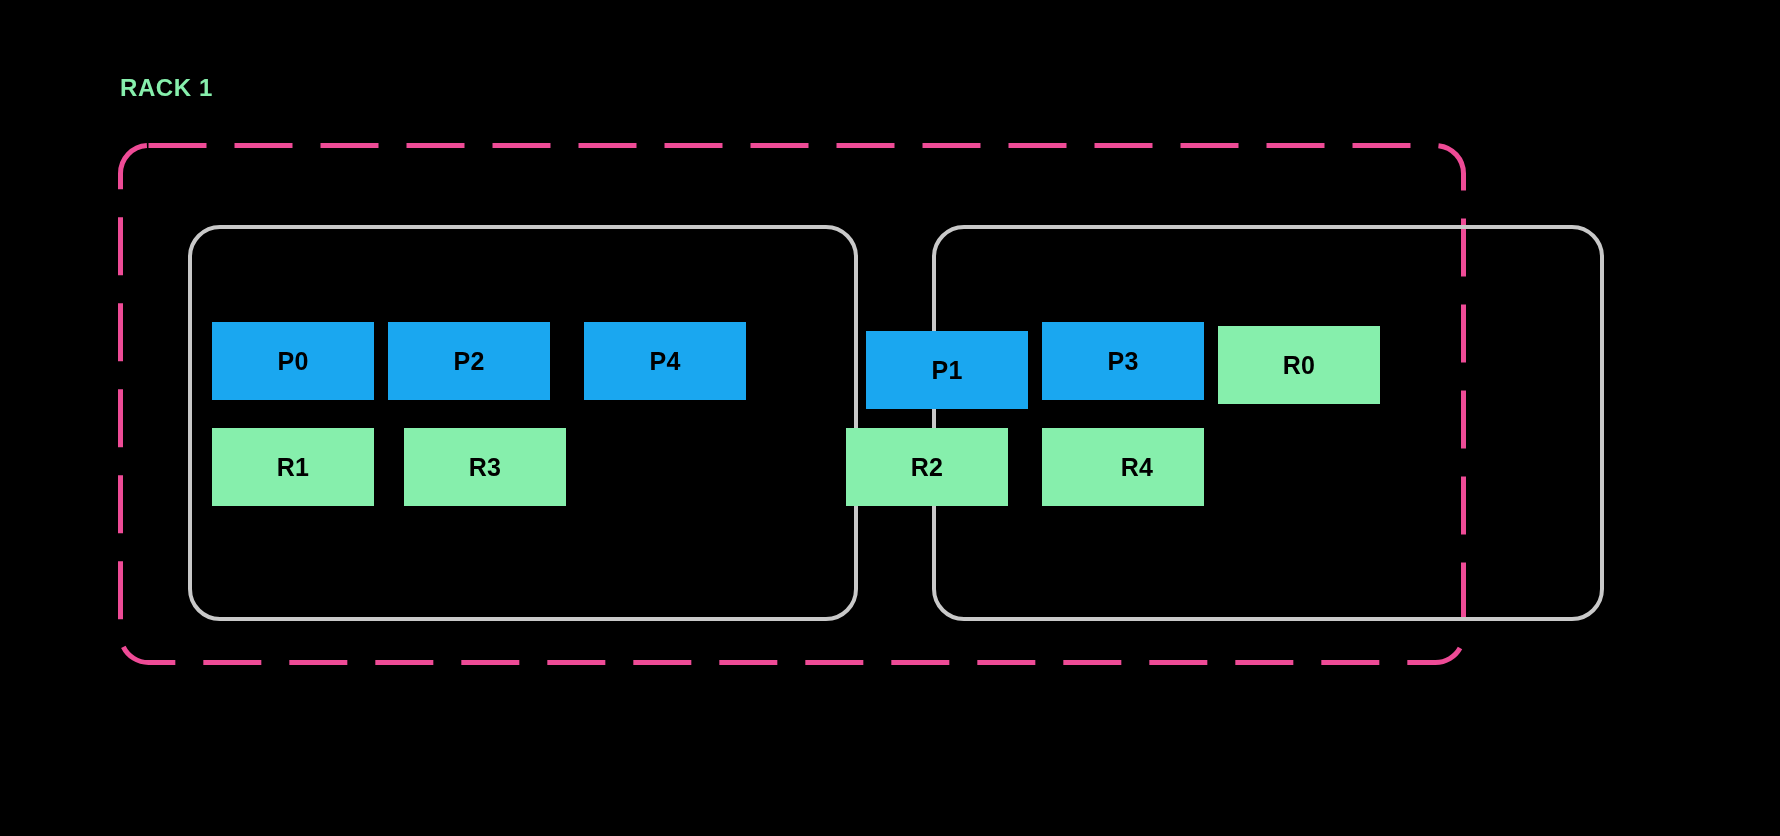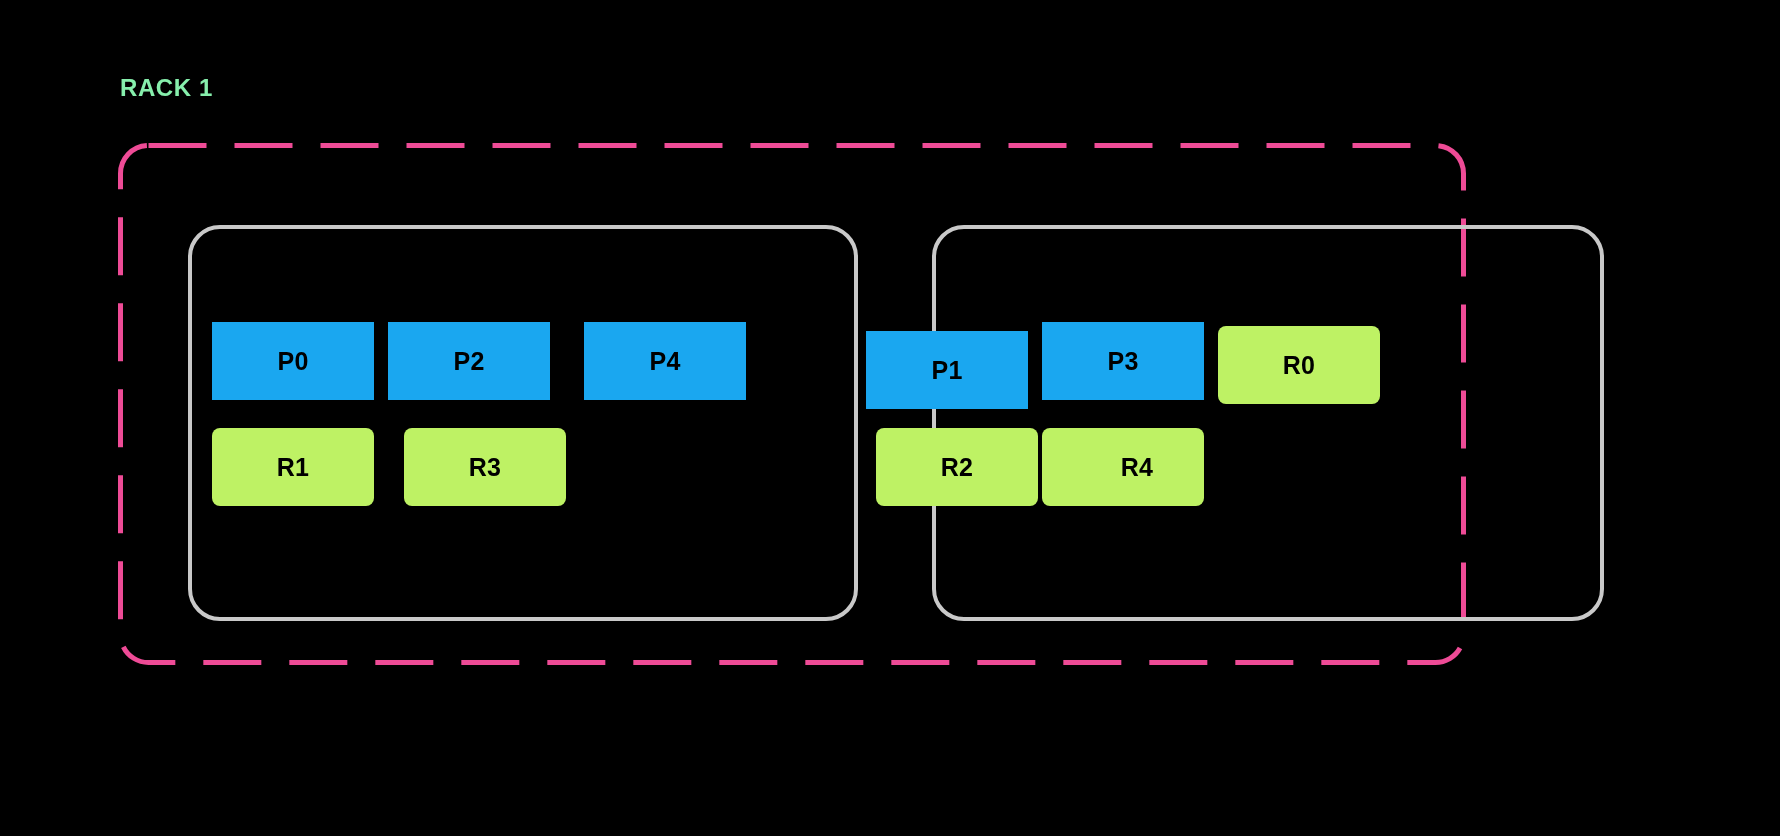--- a/index.html
+++ b/index.html
@@ -85,21 +85,21 @@
     box-sizing: border-box;
   }
   .unit .unit-label {
     font-size: 25px;
     font-weight: bold;
     color: #000000;
     line-height: 1;
     letter-spacing: 0.3px;
   }
   .unit.primary  { background: #1aa7f0; }
-  .unit.replica  { background: #bef264; border-radius: 8px; }
+  .unit.replica  { background: #86efac; }
 </style>
 </head>
 <body>
 
 <div id="stage">
 
   <div class="rack-label">RACK 1</div>
 
   <div class="rack-outline">
     <svg viewBox="0 0 1348 522" preserveAspectRatio="none" aria-hidden="true">
@@ -128,21 +128,21 @@
       </div>
       <div class="unit primary" style="left: 866px; top: 322px; margin-top: 9px;">
         <span class="unit-label">P1</span>
       </div>
       <div class="unit primary" style="left: 1042px; top: 322px;">
         <span class="unit-label">P3</span>
       </div>
       <div class="unit replica" style="left: 1218px; top: 326px;">
         <span class="unit-label">R0</span>
       </div>
-      <div class="unit replica" style="left: 876px; top: 428px;">
+      <div class="unit replica" style="left: 846px; top: 428px;">
         <span class="unit-label">R2</span>
       </div>
       <div class="unit replica" style="left: 1042px; top: 428px; padding-left: 28px;">
         <span class="unit-label">R4</span>
       </div>
     </div>
 
 </div>
 
 </body></html>

